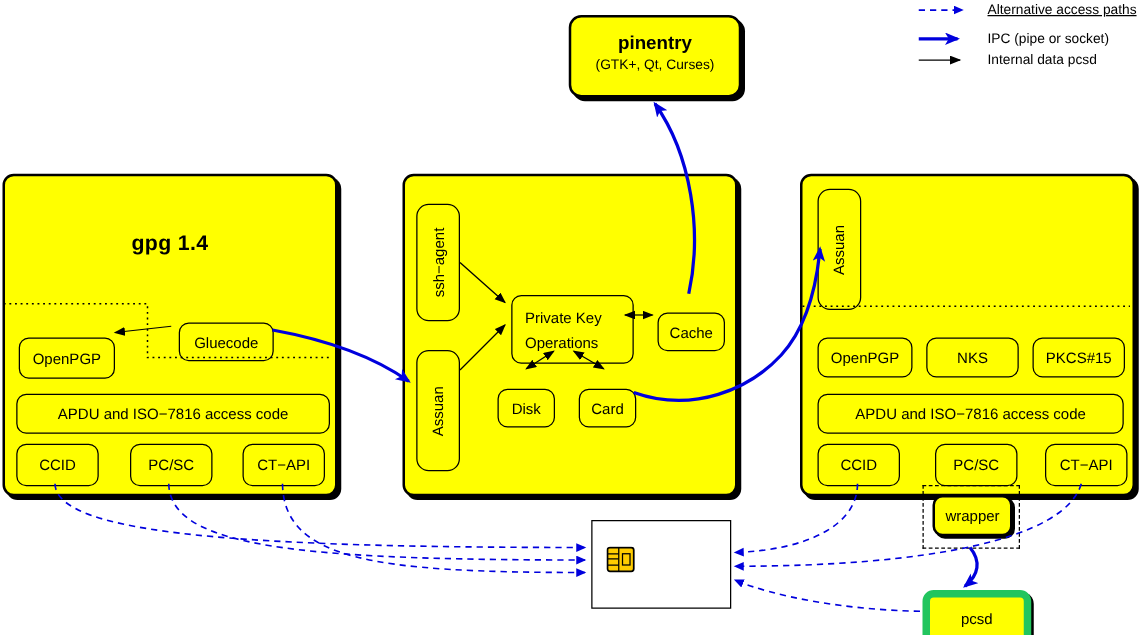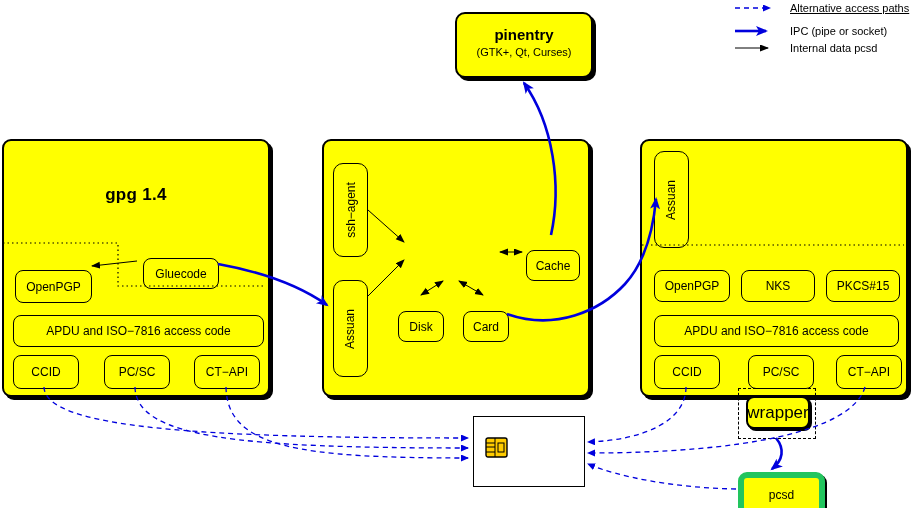--- a/index.html
+++ b/index.html
@@ -36,21 +36,21 @@
   }
   #chip { position:absolute; left:11px; top:20px; }
   #wrapper-group {
     position:absolute; left:738px; top:388px; width:76px; height:49px;
     border:1.5px dashed #000; z-index:1;
   }
   #wrapper-box {
     position:absolute; left:7px; top:7px; width:60px; height:29px;
     background:#ffff00; border:2px solid #000; border-radius:8px;
     box-shadow:2px 2px 0 #000; display:flex; align-items:center; justify-content:center;
-    font-size:17px;
+    font-size:12px;
   }
   #pcsd-box {
     position:absolute; left:738px; top:472px; width:75px; height:33px;
     background:#ffff00; border:6px solid #22c55e; border-radius:9px;
     box-shadow:2px 2px 0 #000; display:flex; align-items:center; justify-content:center;
     font-size:12px; z-index:1;
   }
   #connector-layer { position:absolute; left:0; top:0; z-index:3; pointer-events:none; }
   .legend-label { position:absolute; left:790px; font-size:11px; white-space:nowrap; }
 </style>
@@ -73,20 +73,24 @@
     <div class="inner" style="left:100px; top:214px; width:64px; height:32px;">PC/SC</div>
     <div class="inner" style="left:190px; top:214px; width:64px; height:32px;">CT−API</div>
   </div>
 
   <div class="bigbox" style="left:322px; top:127px; width:264px; height:254px;">
     <div class="inner vwrap" style="left:9px; top:22px; width:33px; height:92px; border-radius:10px;">
       <span class="vtext">ssh−agent</span>
     </div>
     <div class="inner vwrap" style="left:9px; top:139px; width:33px; height:95px; border-radius:10px;">
       <span class="vtext">Assuan</span>
+    </div>
+    <div class="inner pko" style="left:85px; top:95px; width:86px; height:53px;">
+      <span>Private Key</span>
+      <span>Operations</span>
     </div>
     <div class="inner" style="left:202px; top:109px; width:52px; height:29px;">Cache</div>
     <div class="inner" style="left:74px; top:170px; width:44px; height:29px;">Disk</div>
     <div class="inner" style="left:139px; top:170px; width:44px; height:29px;">Card</div>
   </div>
 
   <div class="bigbox" style="left:640px; top:127px; width:264px; height:254px;">
     <div class="inner vwrap" style="left:12px; top:10px; width:33px; height:95px; border-radius:10px;">
       <span class="vtext">Assuan</span>
     </div>

